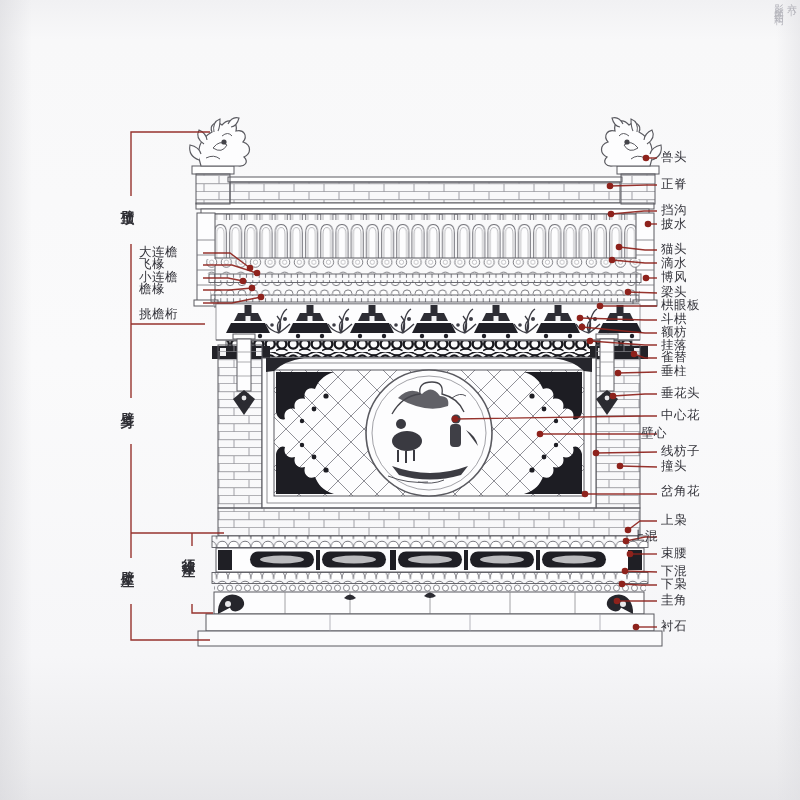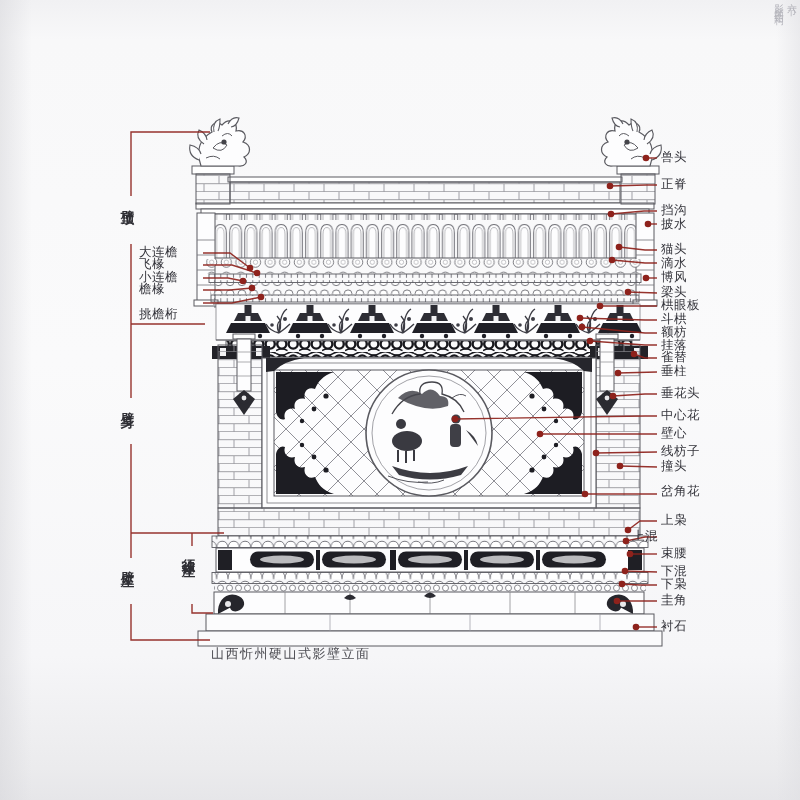--- a/index.html
+++ b/index.html
@@ -326,21 +326,21 @@
   <div class="lbl" style="left:661px;top:271px">博风</div>
   <div class="lbl" style="left:661px;top:286px">梁头</div>
   <div class="lbl" style="left:661px;top:299px">栱眼板</div>
   <div class="lbl" style="left:661px;top:313px">斗栱</div>
   <div class="lbl" style="left:661px;top:326px">额枋</div>
   <div class="lbl" style="left:661px;top:339px">挂落</div>
   <div class="lbl" style="left:661px;top:351px">雀替</div>
   <div class="lbl" style="left:661px;top:365px">垂柱</div>
   <div class="lbl" style="left:661px;top:387px">垂花头</div>
   <div class="lbl" style="left:661px;top:409px">中心花</div>
-  <div class="lbl" style="left:661px;top:427px">壁心</div>
+  <div class="lbl" style="left:641px;top:427px">壁心</div>
   <div class="lbl" style="left:661px;top:445px">线枋子</div>
   <div class="lbl" style="left:661px;top:460px">撞头</div>
   <div class="lbl" style="left:661px;top:485px">岔角花</div>
   <div class="lbl" style="left:661px;top:514px">上枭</div>
   <div class="lbl" style="left:632px;top:530px">上混</div>
   <div class="lbl" style="left:661px;top:547px">束腰</div>
   <div class="lbl" style="left:661px;top:565px">下混</div>
   <div class="lbl" style="left:661px;top:578px">下枭</div>
   <div class="lbl" style="left:661px;top:594px">圭角</div>
   <div class="lbl" style="left:661px;top:620px">衬石</div>
@@ -349,14 +349,13 @@
   <div class="llbl" style="left:139px;top:258px">飞椽</div>
   <div class="llbl" style="left:139px;top:271px">小连檐</div>
   <div class="llbl" style="left:139px;top:283px">檐椽</div>
   <div class="llbl" style="left:139px;top:308px">挑檐桁</div>
 
   <div class="vlbl" style="left:118px;top:199px">壁顶</div>
   <div class="vlbl" style="left:118px;top:401px">壁身</div>
   <div class="vlbl" style="left:118px;top:560px">壁座</div>
   <div class="vlbl" style="left:179px;top:547px">须弥座</div>
 
-  <div id="caption">山西忻州硬山式影壁立面</div>
 </div>
 
 </body></html>

